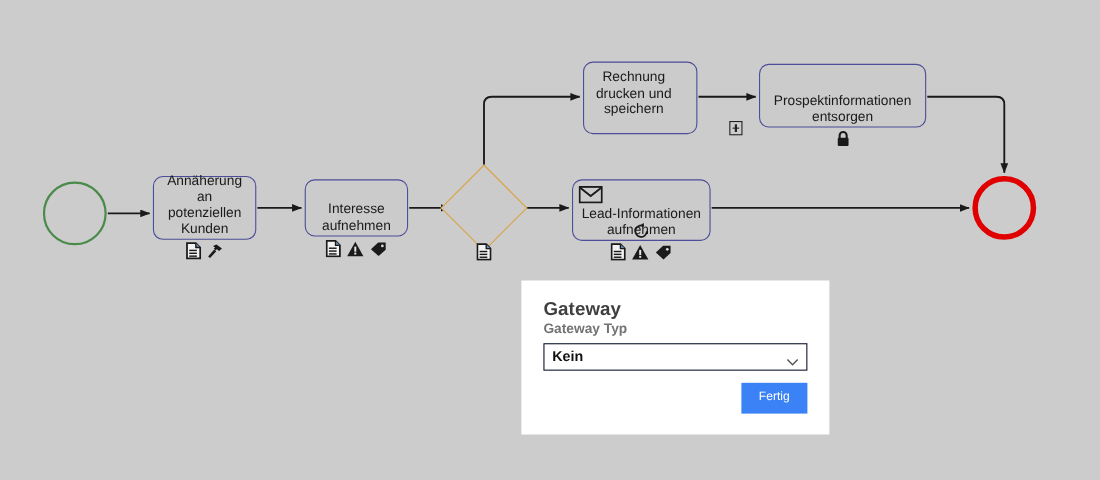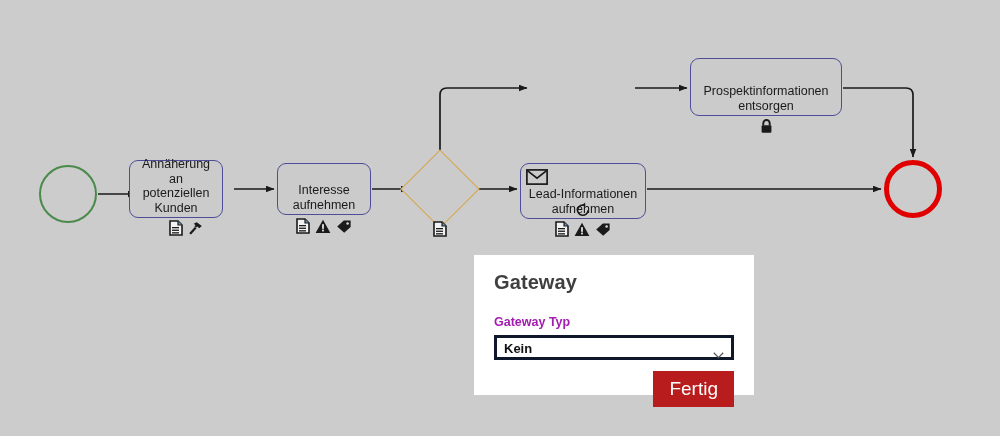--- a/index.html
+++ b/index.html
@@ -124,38 +124,38 @@
     position: absolute;
     left: 474px;
     top: 255px;
     width: 280px;
     height: 140px;
     background: #ffffff;
     box-sizing: border-box;
     padding: 16px 20px 14px 20px;
   }
   #properties-panel .panel-title {
-    font-size: 20px;
+    font-size: 17px;
     font-weight: bold;
     color: #3f3f3f;
-    margin: 0 0 21px 0;
+    margin: 0 0 1px 0;
     letter-spacing: 0.1px;
   }
   #properties-panel .field-label {
     display: block;
     font-size: 12.5px;
     font-weight: bold;
-    color: #a21caf;
+    color: #737373;
     margin-bottom: 6px;
   }
   .select-wrap {
     position: relative;
     width: 100%;
     height: 25px;
-    border: 3px solid #0f172a;
+    border: 1px solid #0f172a;
     background: #ffffff;
     box-sizing: border-box;
   }
   .select-wrap .select-value {
     position: absolute;
     left: 7px;
     top: 3px;
     font-size: 13px;
     font-weight: bold;
     color: #111;
@@ -166,25 +166,25 @@
     top: 7px;
     width: 11px;
     height: 7px;
   }
   .panel-footer {
     margin-top: 11px;
     display: flex;
     justify-content: flex-end;
   }
   .primary-button {
-    background: #b91c1c;
+    background: #3b82f6;
     color: #ffffff;
     border: none;
     font-family: "Liberation Sans", sans-serif;
-    font-size: 19px;
+    font-size: 11px;
     padding: 8px 16px 9px 16px;
     cursor: pointer;
     line-height: 1;
   }
 </style>
 </head>
 <body>
 
 <div id="stage">
 
@@ -209,21 +209,21 @@
 
       <path d="M635,88 L687,88" stroke="#1a1a1a" stroke-width="1.7" fill="none" marker-end="url(#arrowhead)"></path>
 
       <path d="M843,88 L906,88 Q913,88 913,95 L913,157" stroke="#1a1a1a" stroke-width="1.7" fill="none" marker-end="url(#arrowhead)"></path>
 
       <path d="M647,189 L881,189" stroke="#1a1a1a" stroke-width="1.7" fill="none" marker-end="url(#arrowhead)"></path>
     </svg>
 
     <div class="node event event-start" style="left:39px; top:165px; width:58px; height:58px;"></div>
 
-    <div class="node task" style="left:129px; top:160px; width:94px; height:58px;">
+    <div class="node task" style="left:139px; top:160px; width:94px; height:58px;">
       <span class="task-label">Annäherung an potenziellen Kunden</span>
     </div>
     <div class="markers" style="left:139px; top:219px; width:94px;">
       <span>
         <svg width="14" height="16" viewBox="0 0 14 16">
           <path d="M1 1 H9 L13 5 V15 H1 Z" fill="#f2f2f2" stroke="#1a1a1a" stroke-width="1.6"></path>
           <path d="M9 1 V5 H13" fill="#6f90b5" stroke="#1a1a1a" stroke-width="1.2"></path>
           <rect x="3" y="7" width="7" height="1.3" fill="#1a1a1a"></rect>
           <rect x="3" y="9.6" width="7" height="1.3" fill="#1a1a1a"></rect>
           <rect x="3" y="12.2" width="7" height="1.3" fill="#1a1a1a"></rect>
@@ -271,20 +271,24 @@
         <svg width="14" height="16" viewBox="0 0 14 16">
           <path d="M1 1 H9 L13 5 V15 H1 Z" fill="#f2f2f2" stroke="#1a1a1a" stroke-width="1.6"></path>
           <path d="M9 1 V5 H13" fill="#6f90b5" stroke="#1a1a1a" stroke-width="1.2"></path>
           <rect x="3" y="7" width="7" height="1.3" fill="#1a1a1a"></rect>
           <rect x="3" y="9.6" width="7" height="1.3" fill="#1a1a1a"></rect>
           <rect x="3" y="12.2" width="7" height="1.3" fill="#1a1a1a"></rect>
         </svg>
       </span>
     </div>
 
+    <div class="node task" style="left:530px; top:56px; width:104px; height:66px; align-items:flex-start; padding-top:6px;">
+      <span class="task-label">Rechnung drucken und speichern</span>
+      <span class="inner-marker subprocess-marker" style="left:46px; top:47px;"></span>
+    </div>
 
     <div class="node task" style="left:690px; top:58px; width:152px; height:58px;">
       <span class="task-label">Prospektinformationen entsorgen</span>
     </div>
     <div class="markers" style="left:690px; top:117px; width:152px;">
       <span>
         <svg width="13" height="16" viewBox="0 0 13 16">
           <path d="M3.3 7.5 V5.2 a3.2 3.2 0 0 1 6.4 0 V7.5" fill="none" stroke="#1a1a1a" stroke-width="1.9"></path>
           <rect x="1.6" y="7.2" width="9.8" height="7.6" rx="1" fill="#1a1a1a"></rect>
         </svg>

